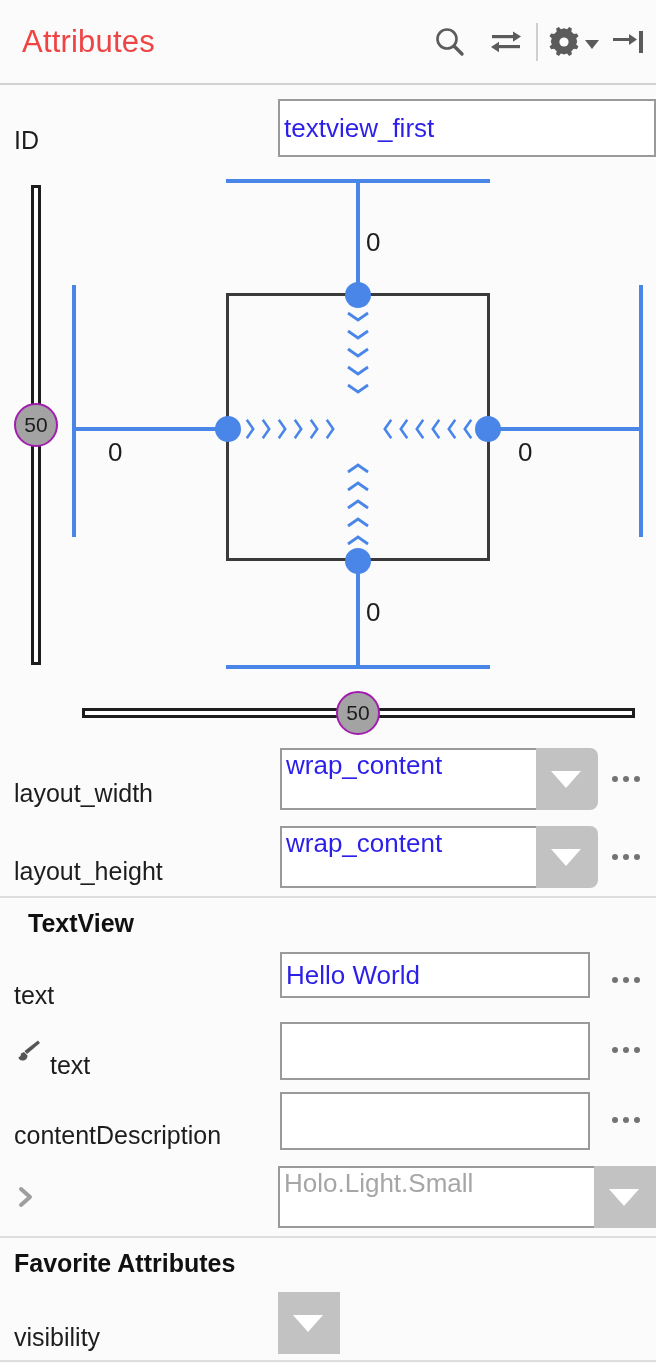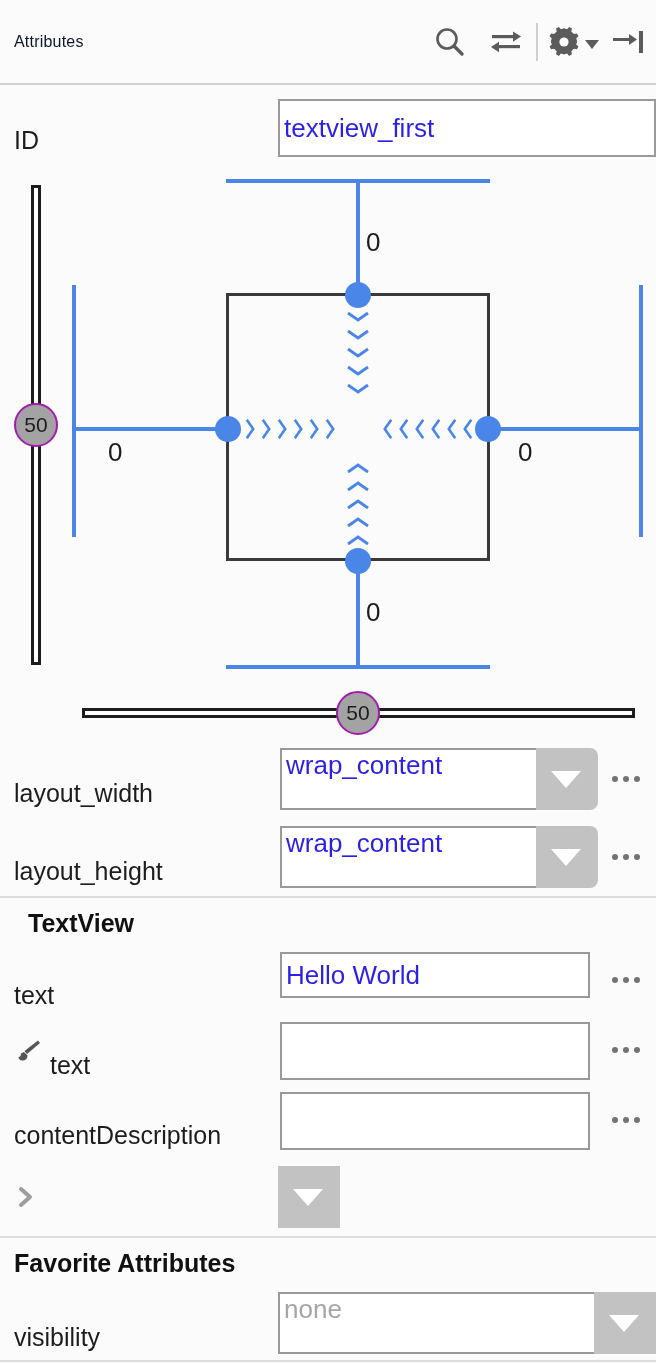--- a/index.html
+++ b/index.html
@@ -21,23 +21,23 @@
     position: absolute;
     left: 0; top: 0;
     width: 656px; height: 85px;
     box-sizing: border-box;
     display: flex;
     align-items: center;
     background: #fbfbfb;
     border-bottom: 2px solid #d2d2d2;
   }
   .titlebar-label {
-    font-size: 16px;
-    color: #0f172a;
-    margin-left: 14px;
+    font-size: 31px;
+    color: #ef4444;
+    margin-left: 22px;
     letter-spacing: 0.2px;
     white-space: nowrap;
   }
   .titlebar-tools {
     margin-left: auto;
     display: flex;
     align-items: center;
     gap: 0px;
     padding-right: 6px;
   }
@@ -489,34 +489,34 @@
 </div>
 
 <div class="row" style="top:1166px; height:62px;">
   <span class="label-icon">
     <svg width="24" height="28" viewBox="0 0 24 28">
       <polyline points="7,6 16,14 7,22" fill="none" stroke="#9e9e9e" stroke-width="4" stroke-linecap="round" stroke-linejoin="round"></polyline>
     </svg>
   </span>
 </div>
 <div class="combo" style="left:278px; top:1166px; width:378px; height:62px;">
+  <div class="combo-text">
+    <span class="field-value placeholder">Holo.Light.Small</span>
+  </div>
   <div class="combo-arrow" style="border-top-right-radius:0;border-bottom-right-radius:0;">
     <span class="tri-down"></span>
   </div>
 </div>
 
 <div class="divider" style="top:1236px;"></div>
 
 <div class="section-header" style="top:1249px;">Favorite Attributes</div>
 
 <div class="row" style="top:1292px; height:62px;">
   <div class="row-label">visibility</div>
 </div>
 <div class="combo" style="left:278px; top:1292px; width:378px; height:62px;">
-  <div class="combo-text">
-    <span class="field-value placeholder">none</span>
-  </div>
   <div class="combo-arrow" style="border-top-right-radius:0;border-bottom-right-radius:0;">
     <span class="tri-down"></span>
   </div>
 </div>
 
 <div class="divider" style="top:1360px;"></div>
 
 </body></html>

